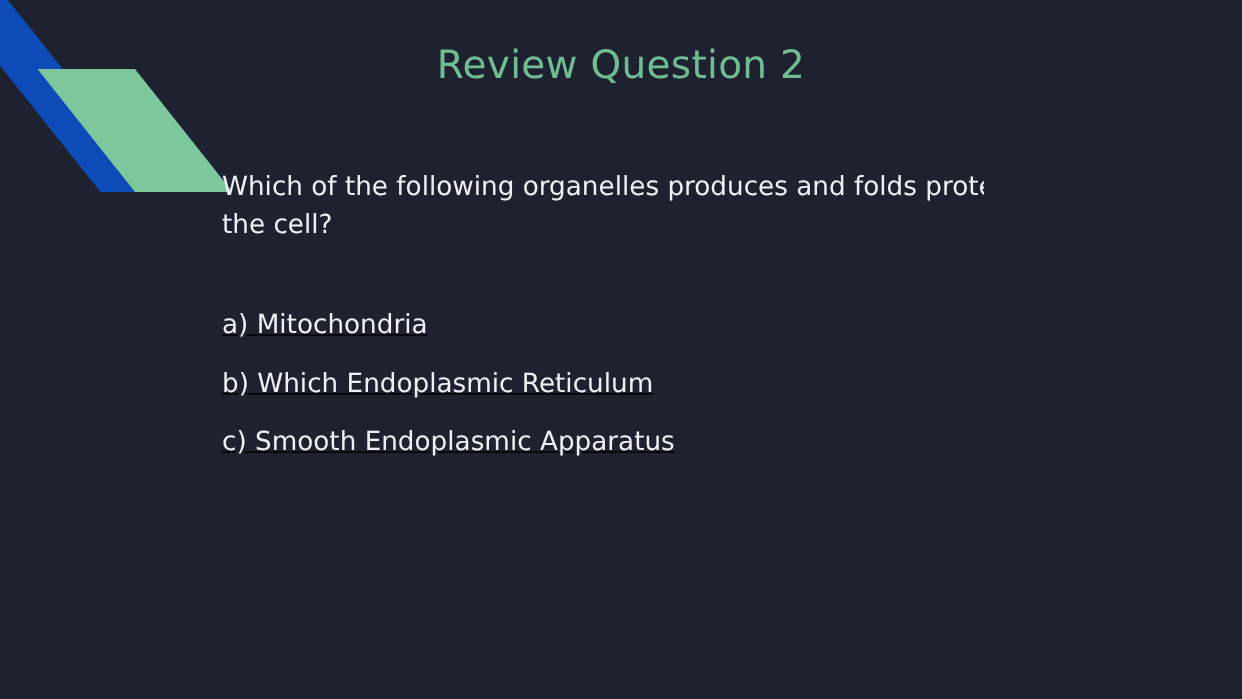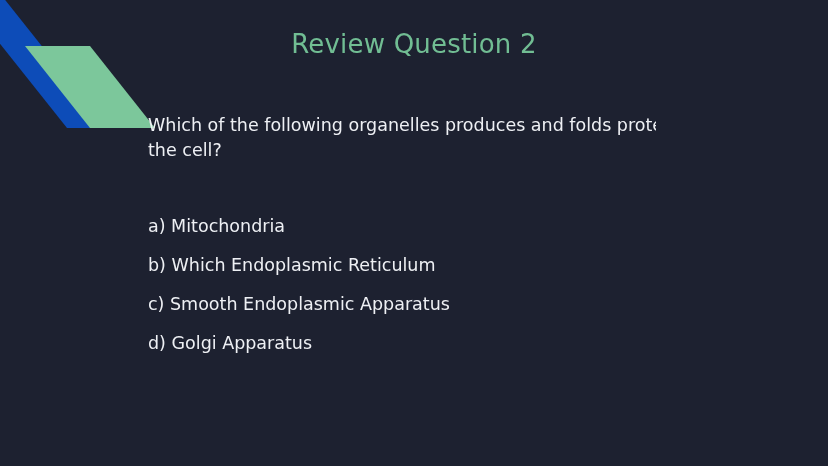--- a/index.html
+++ b/index.html
@@ -49,22 +49,23 @@
     top: 113px;
     width: 600px;
     font-size: 17.5px;
     line-height: 25px;
     color: #eef0f4;
     font-weight: 400;
   }
   .options {
     position: absolute;
     left: 148px;
-    top: 215px;
+    top: 206px;
     width: 600px;
+    text-decoration: underline;
   }
   .option {
     font-size: 17.5px;
     line-height: 22px;
     color: #eef0f4;
     margin-bottom: 17px;
     font-weight: 400;
     white-space: nowrap;
   }
 </style>
@@ -79,16 +80,15 @@
   </svg>
 
   <div class="slide-title" style="color: rgb(113, 189, 147);">Review Question 2</div>
 
   <div class="question">Which of the following organelles produces and folds proteins for the cell?</div>
 
   <div class="options">
     <div class="option">a) Mitochondria</div>
     <div class="option">b) Which Endoplasmic Reticulum</div>
     <div class="option">c) Smooth Endoplasmic Apparatus</div>
-    <div class="option">d) Golgi Apparatus</div>
   </div>
 
 </div>
 
 </body></html>

